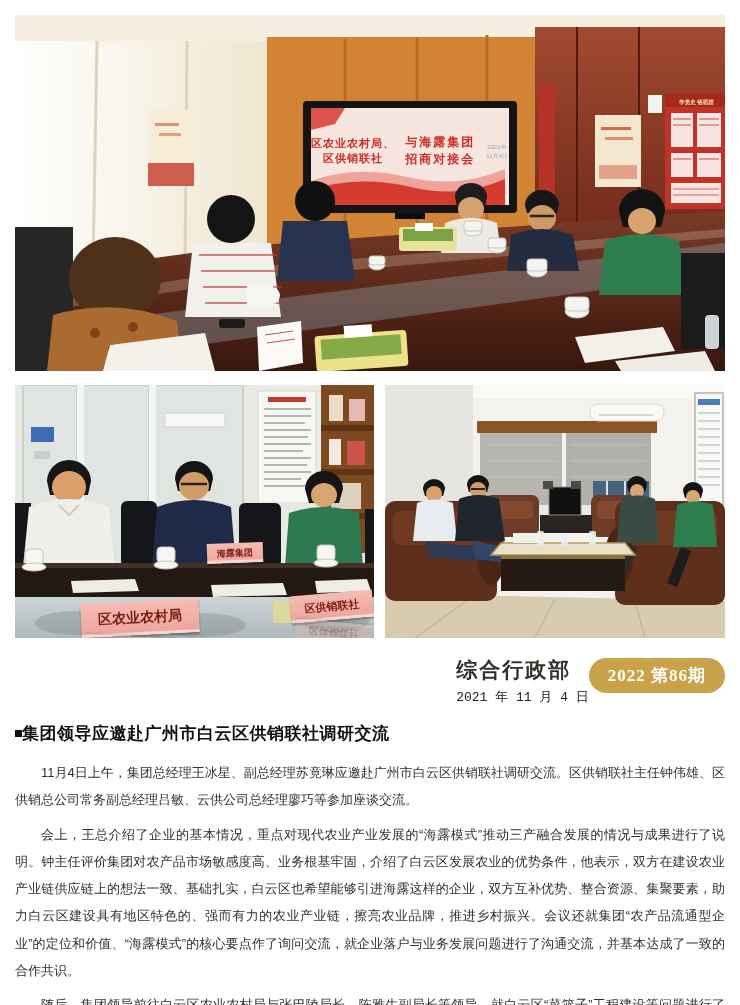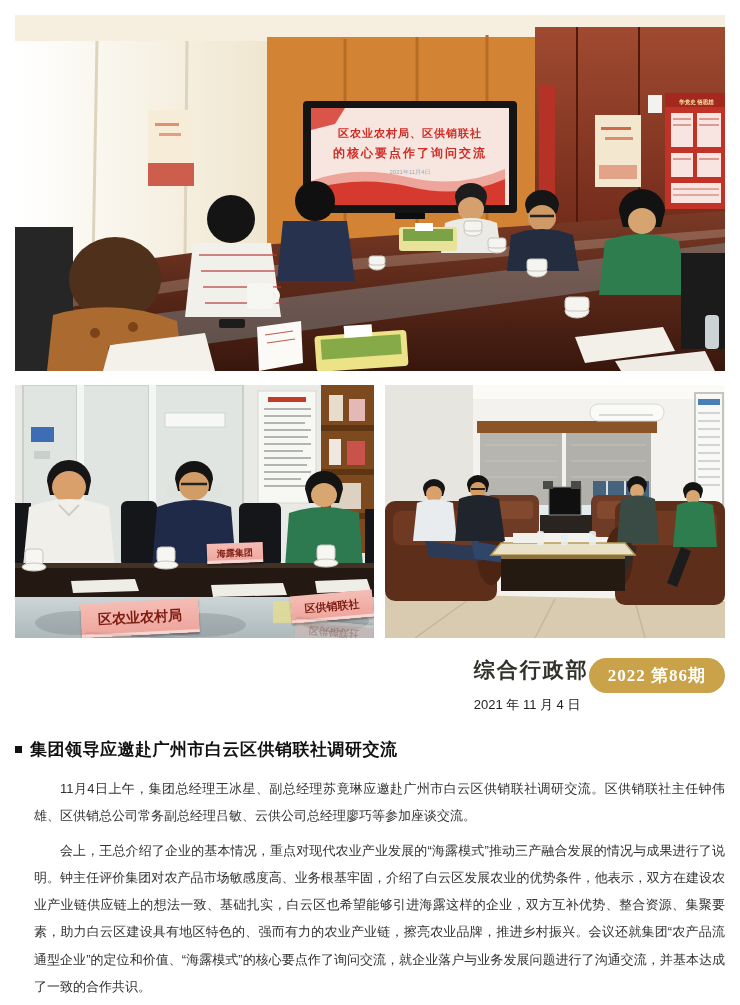--- a/index.html
+++ b/index.html
@@ -10,21 +10,21 @@
   
   .photo { position:relative; overflow:hidden; background:#ddd; }
   .photo svg { display:block; width:100%; height:100%; }
   .photo-top { width:710px; height:356px; }
   .photo-row { display:flex; gap:11px; margin-top:14px; }
   .photo-bl { width:359px; height:253px; }
   .photo-br { width:340px; height:253px; }
 
   
   .tv-overlay { position:absolute; left:296px; top:93px; width:198px; height:86px;
-    display:flex; flex-direction:column; align-items:center; justify-content:center; gap:4px;
+    display:flex; flex-direction:row; align-items:center; justify-content:center; gap:4px;
     text-align:center; pointer-events:none; }
   .tv-line1 { font-size:11px; font-weight:700; color:#d02c26; letter-spacing:1px; }
   .tv-line2 { font-size:12px; font-weight:700; color:#d02c26; letter-spacing:2px; }
   .tv-date  { font-size:6px; color:#9aa7b8; margin-top:2px; }
 
   
   .namecard { position:absolute; background:linear-gradient(#f5bdb5,#eda49c); color:#7d1d12;
     font-family:"Liberation Serif", serif; font-weight:700; text-align:center;
     display:flex; align-items:center; justify-content:center;
     box-shadow:0 2px 2px rgba(0,0,0,.35), inset 0 -3px 0 rgba(255,255,255,.55); }
@@ -37,31 +37,31 @@
     transform:rotate(5deg) scaleY(-1); opacity:.28; }
 
   
   .poster-overlay { position:absolute; left:653px; top:84px; width:57px; height:10px;
     font-size:5.5px; font-weight:700; color:#ffe9a8; text-align:center; overflow:hidden; pointer-events:none; }
 
   
   .masthead { display:flex; justify-content:flex-end; align-items:flex-start; margin-top:18px; }
   .dept-name { font-family:"Liberation Serif", serif; font-size:21px; font-weight:700;
     color:#32302a; letter-spacing:2px; }
-  .dept-date { font-family:Liberation Sans, sans-serif; font-size:13px; color:#222; margin-top:12px; }
+  .dept-date { font-family:Liberation Mono, monospace; font-size:13px; color:#222; margin-top:4px; }
   .issue-badge { background:#c9a24a; color:#fff; font-family:"Liberation Serif", serif;
     font-weight:700; font-size:17px; letter-spacing:1px; padding:6px 19px; border-radius:19px; margin-top:2px; }
 
   
-  .headline { display:flex; align-items:center; gap:8px; margin-top:24px; }
+  .headline { display:flex; align-items:center; margin-top:16px; }
   .headline-bullet { width:7px; height:7px; background:#111; flex:0 0 auto; }
   .headline-text { font-size:17px; font-weight:700; color:#111; letter-spacing:.5px; }
   .body-text { margin-top:14px; }
   .body-text p { font-size:13px; line-height:2.1; color:#313131; text-align:justify;
-    text-indent:2em; margin-bottom:7px;margin-left:19px; }
+    text-indent:2em; margin-bottom:7px; }
 </style>
 </head>
 <body>
 
 <div class="page">
 
   <figure class="photo photo-top">
     <svg viewBox="0 0 710 356" preserveAspectRatio="none">
       <defs>
         <linearGradient id="winG" x1="0" y1="0" x2="1" y2="0">
@@ -222,21 +222,21 @@
 
         <polygon points="242,312 286,306 288,348 244,356" fill="#fbfaf6"></polygon>
         <g stroke="#c05a4a" stroke-width="1">
             <line x1="250" y1="320" x2="278" y2="316"></line>
             <line x1="252" y1="328" x2="280" y2="324"></line>
           </g>
       </g>
     </svg>
     <div class="tv-overlay">
       <div class="tv-line1">区农业农村局、区供销联社</div>
-      <div class="tv-line2">的核心要点作了询问交流</div>
+      <div class="tv-line2">与海露集团招商对接会</div>
       <div class="tv-date">2021年11月4日</div>
     </div>
     <div class="poster-overlay">学党史 悟思想</div>
   </figure>
 
   <div class="photo-row">
 
     <figure class="photo photo-bl">
       <svg viewBox="0 0 359 253" preserveAspectRatio="none">
         <defs>

